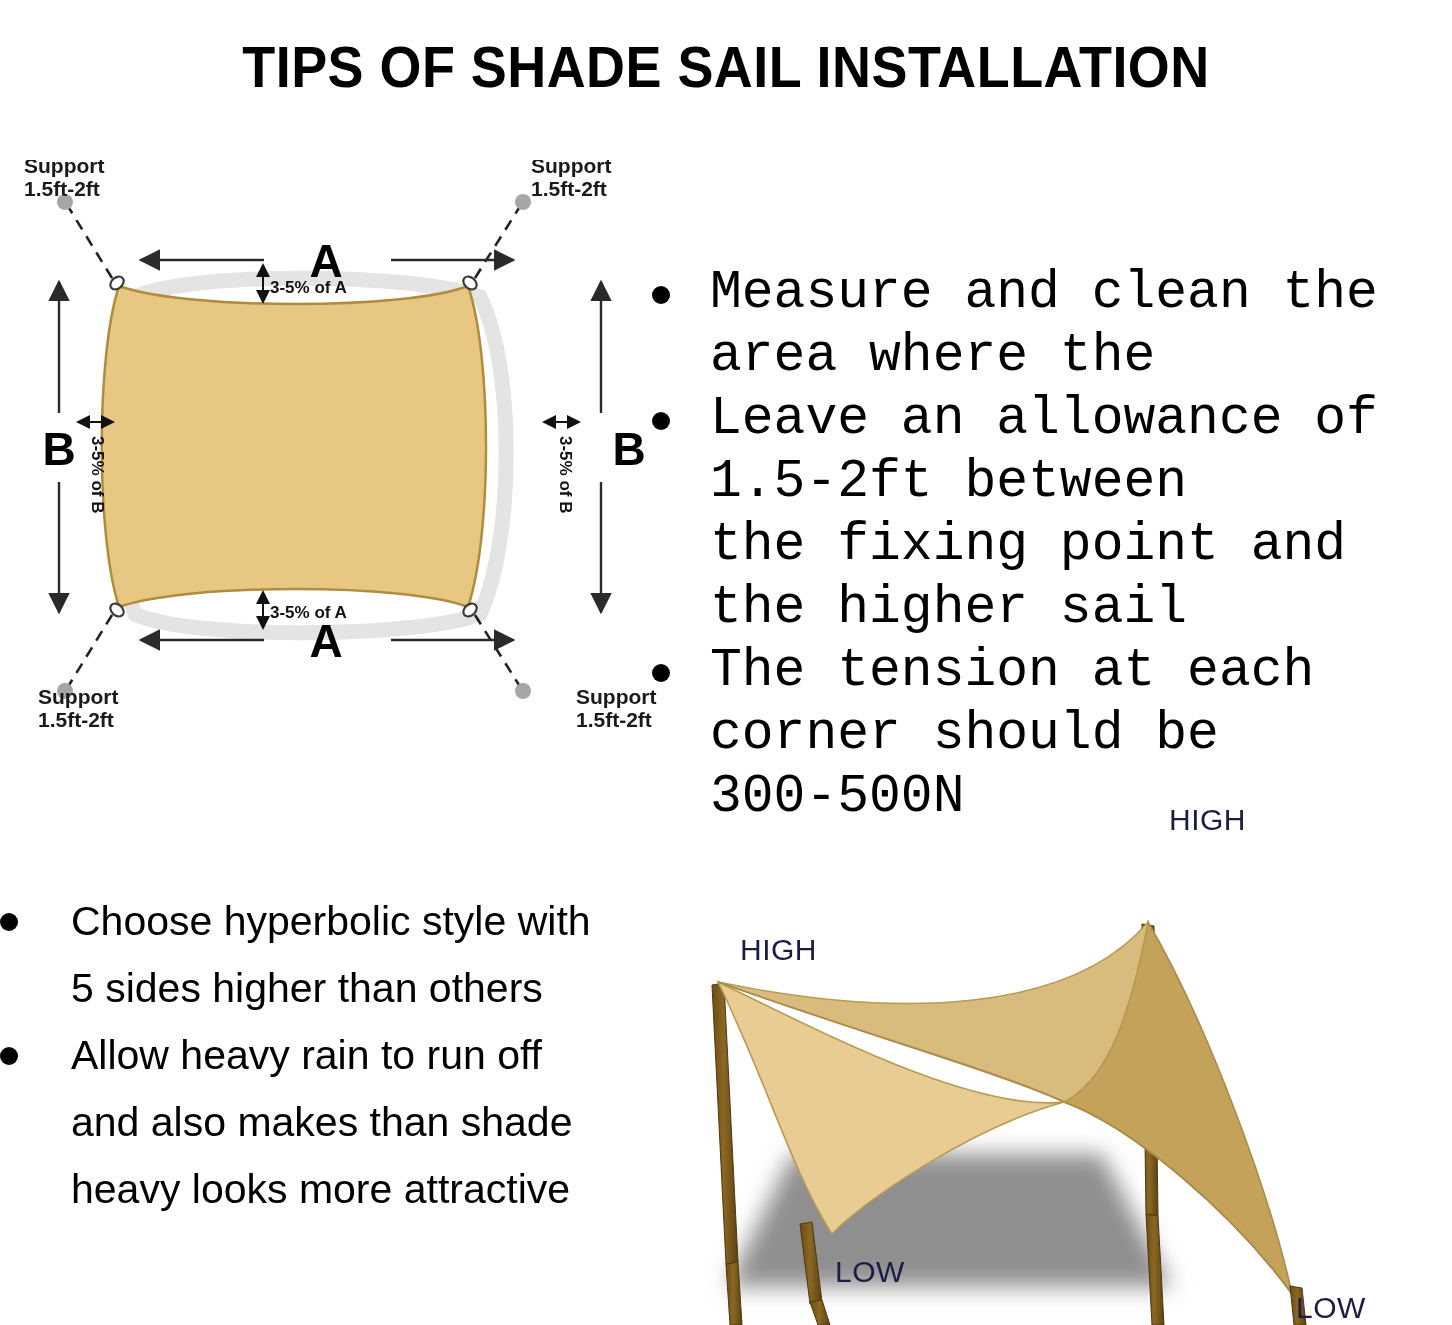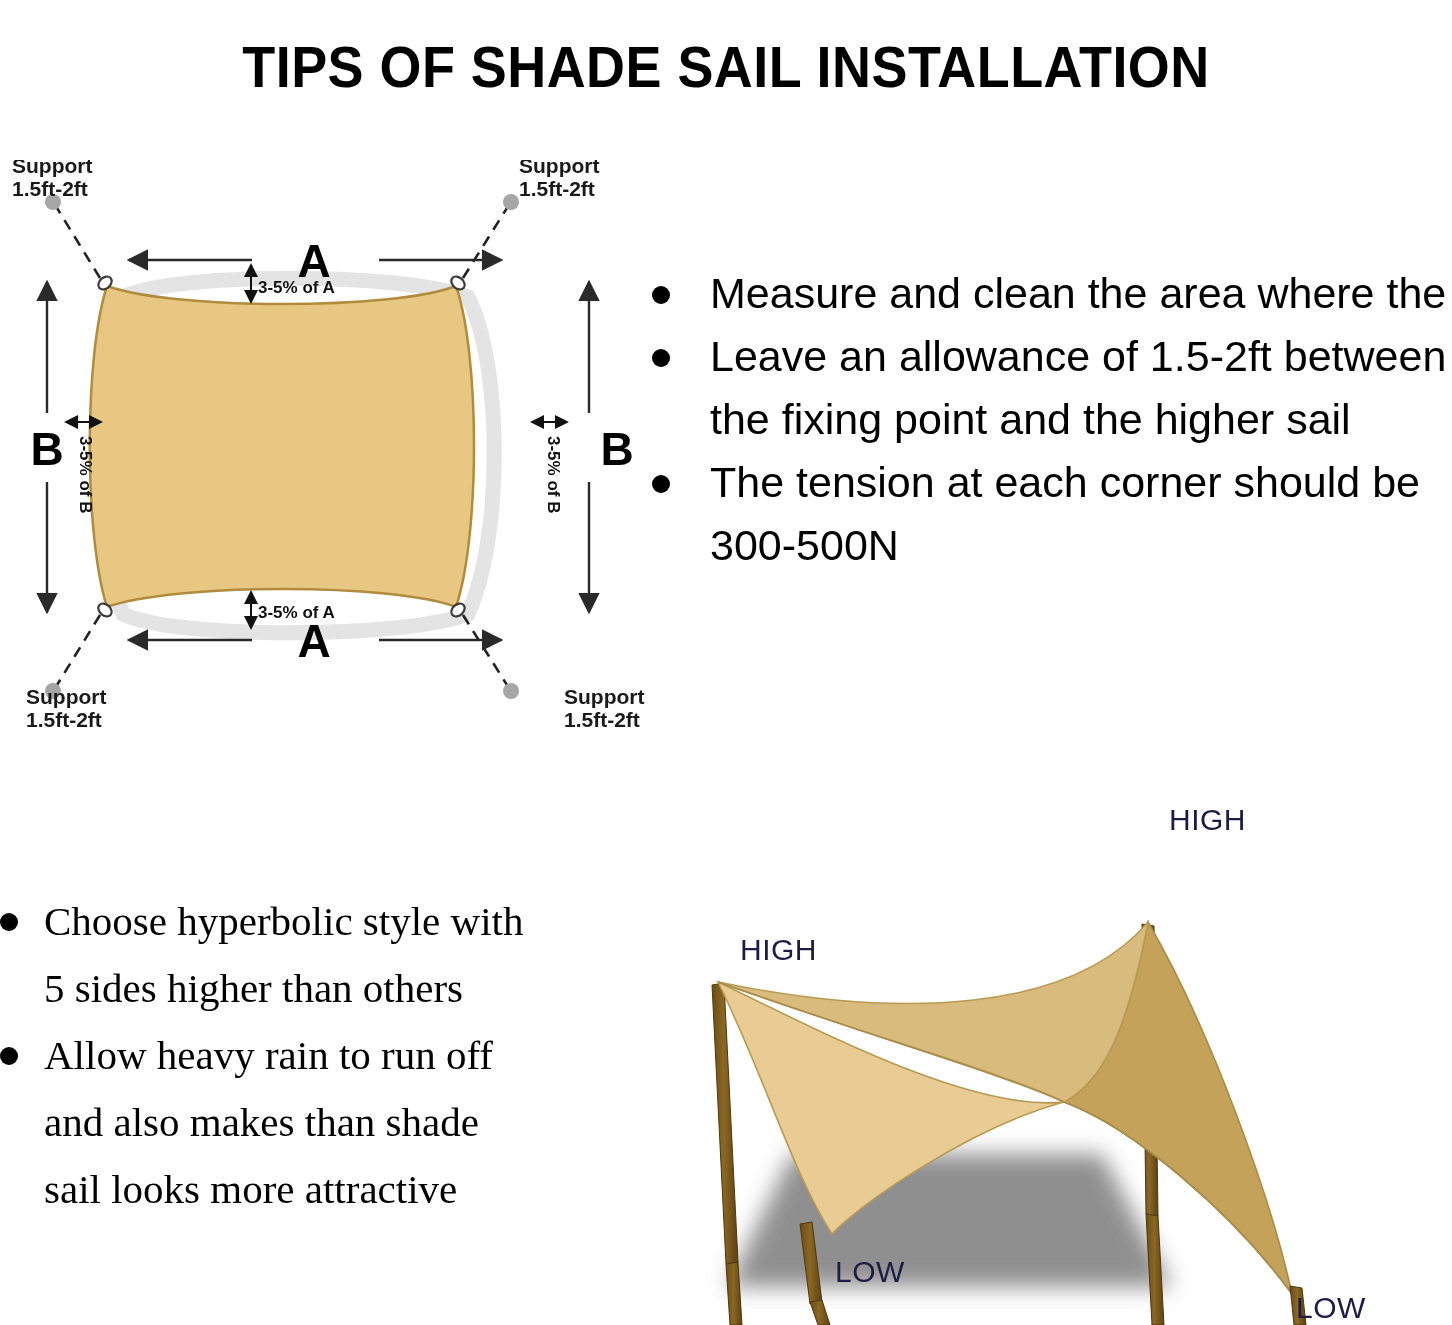--- a/index.html
+++ b/index.html
@@ -27,21 +27,21 @@
     letter-spacing: 0.5px;
     transform: scaleX(0.93);
     transform-origin: 50% 0;
     white-space: nowrap;
     line-height: 1.1;
   }
 
   
   #rect-diagram {
     position: absolute;
-    left: 4px; top: 160px;
+    left: 16px; top: 160px;
     width: 660px; height: 570px;
   }
   #rect-diagram svg { display:block; }
 
   .dim-letter {
     font-family: "Liberation Sans Narrow", "Liberation Sans", sans-serif;
     font-weight: bold;
     font-size: 46px;
     fill: #000;
   }
@@ -75,37 +75,37 @@
     border-radius: 50%;
     background: #000;
   }
   .bullet-text { display: block; }
 
   
   #tips-right {
     left: 652px; top: 262px; width: 800px;
   }
   #tips-right .bullet-item {
-    font-family: Liberation Sans, sans-serif;
-    font-size: 43px;
+    font-family: Liberation Mono, monospace;
+    font-size: 53px;
     line-height: 63px;
     margin-bottom: 0px;
     padding-left: 58px;
   }
   #tips-right .bullet-dot { top: 24px; }
 
   
   #tips-bottom {
     left: 0px; top: 888px; width: 625px;
   }
   #tips-bottom .bullet-item {
-    font-family: Liberation Serif, serif;
+    font-family: Liberation Sans, sans-serif;
     font-size: 41px;
     line-height: 67px;
-    padding-left: 44px;
+    padding-left: 71px;
   }
   #tips-bottom .bullet-dot { top: 25px; }
 
   
   #hyper-diagram {
     position: absolute;
     left: 672px; top: 782px;
     width: 780px; height: 543px;
   }
   #hyper-diagram svg { display:block; }
@@ -253,21 +253,21 @@
 <ul class="bullet-list" id="tips-bottom">
   <li class="bullet-item">
     <span class="bullet-dot"></span>
     <span class="bullet-text">Choose hyperbolic style with</span>
     <span class="bullet-text">5 sides higher than others</span>
   </li>
   <li class="bullet-item">
     <span class="bullet-dot"></span>
     <span class="bullet-text">Allow heavy rain to run off</span>
     <span class="bullet-text">and also makes than shade</span>
-    <span class="bullet-text">sail looks more attractive</span>
+    <span class="bullet-text">heavy looks more attractive</span>
   </li>
 </ul>
 
 <div id="hyper-diagram">
   <svg width="780" height="543" viewBox="0 0 780 543" xmlns="http://www.w3.org/2000/svg">
     <defs>
       <filter id="softShadow" x="-30%" y="-60%" width="160%" height="240%">
         <feGaussianBlur stdDeviation="11"></feGaussianBlur>
       </filter>
       <linearGradient id="poleGrad" x1="0" y1="0" x2="1" y2="0">

